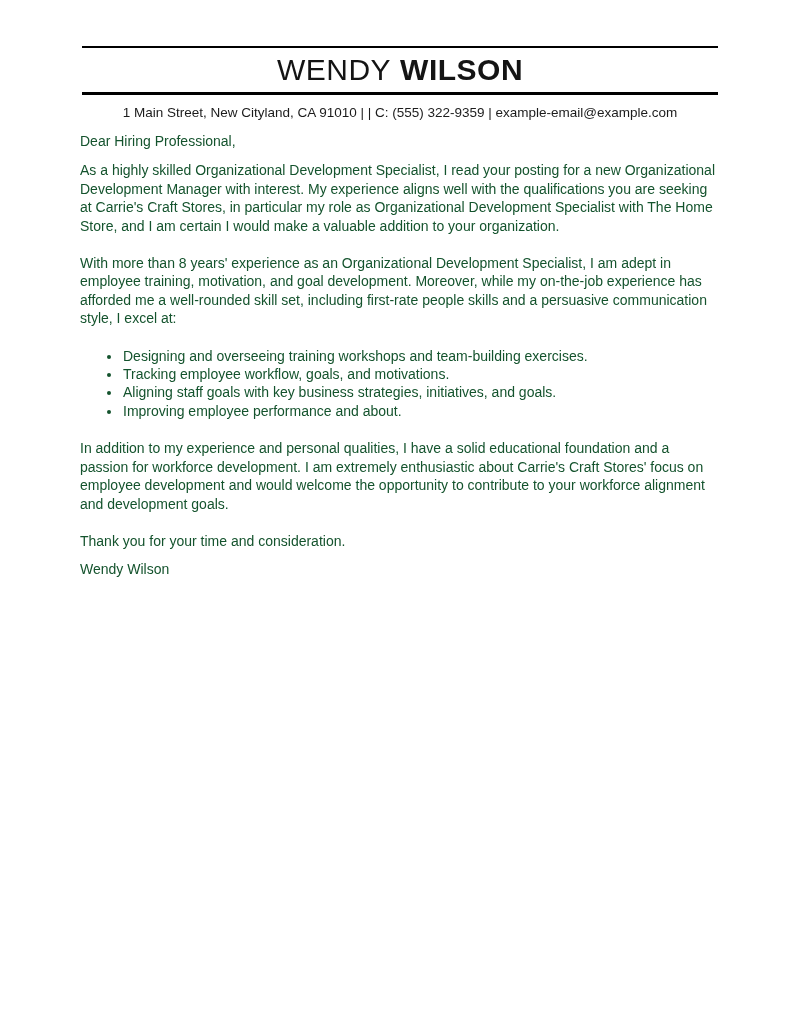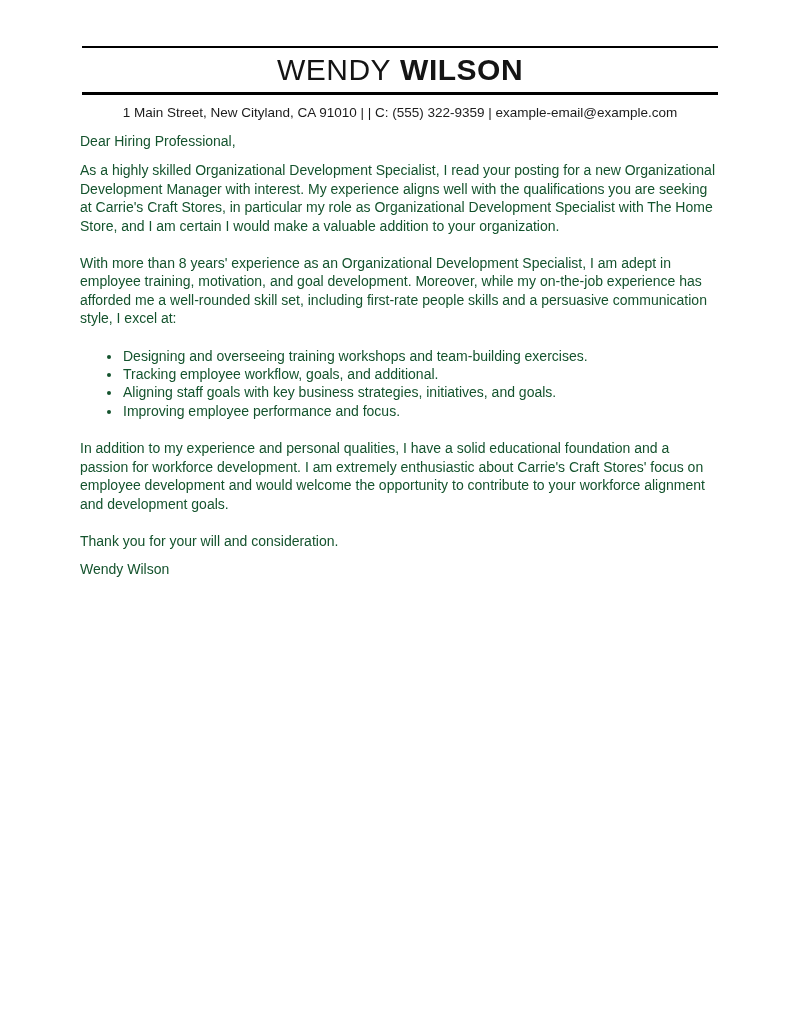--- a/index.html
+++ b/index.html
@@ -101,27 +101,27 @@
 
   <div class="letter-body">
     <p class="salutation">Dear Hiring Professional,</p>
 
     <p>As a highly skilled Organizational Development Specialist, I read your posting for a new Organizational Development Manager with interest. My experience aligns well with the qualifications you are seeking at Carrie's Craft Stores, in particular my role as Organizational Development Specialist with The Home Store, and I am certain I would make a valuable addition to your organization.</p>
 
     <p>With more than 8 years' experience as an Organizational Development Specialist, I am adept in employee training, motivation, and goal development. Moreover, while my on-the-job experience has afforded me a well-rounded skill set, including first-rate people skills and a persuasive communication style, I excel at:</p>
 
     <ul class="skills-list">
       <li>Designing and overseeing training workshops and team-building exercises.</li>
-      <li>Tracking employee workflow, goals, and additional.</li>
+      <li>Tracking employee workflow, goals, and motivations.</li>
       <li>Aligning staff goals with key business strategies, initiatives, and goals.</li>
-      <li>Improving employee performance and focus.</li>
+      <li>Improving employee performance and about.</li>
     </ul>
 
     <p>In addition to my experience and personal qualities, I have a solid educational foundation and a passion for workforce development. I am extremely enthusiastic about Carrie's Craft Stores' focus on employee development and would welcome the opportunity to contribute to your workforce alignment and development goals.</p>
 
 
-    <p class="thanks">Thank you for your will and consideration.</p>
+    <p class="thanks">Thank you for your time and consideration.</p>
 
 
     <p class="signature">Wendy Wilson</p>
   </div>
 
 </div>
 
 </body></html>

